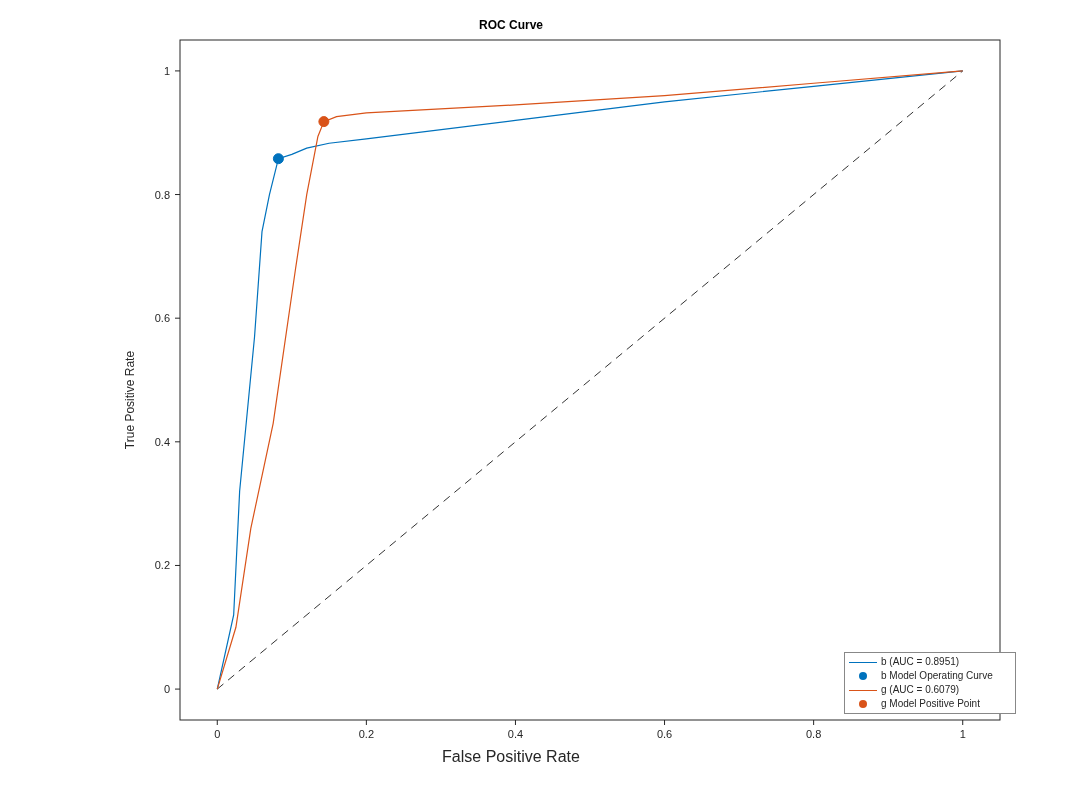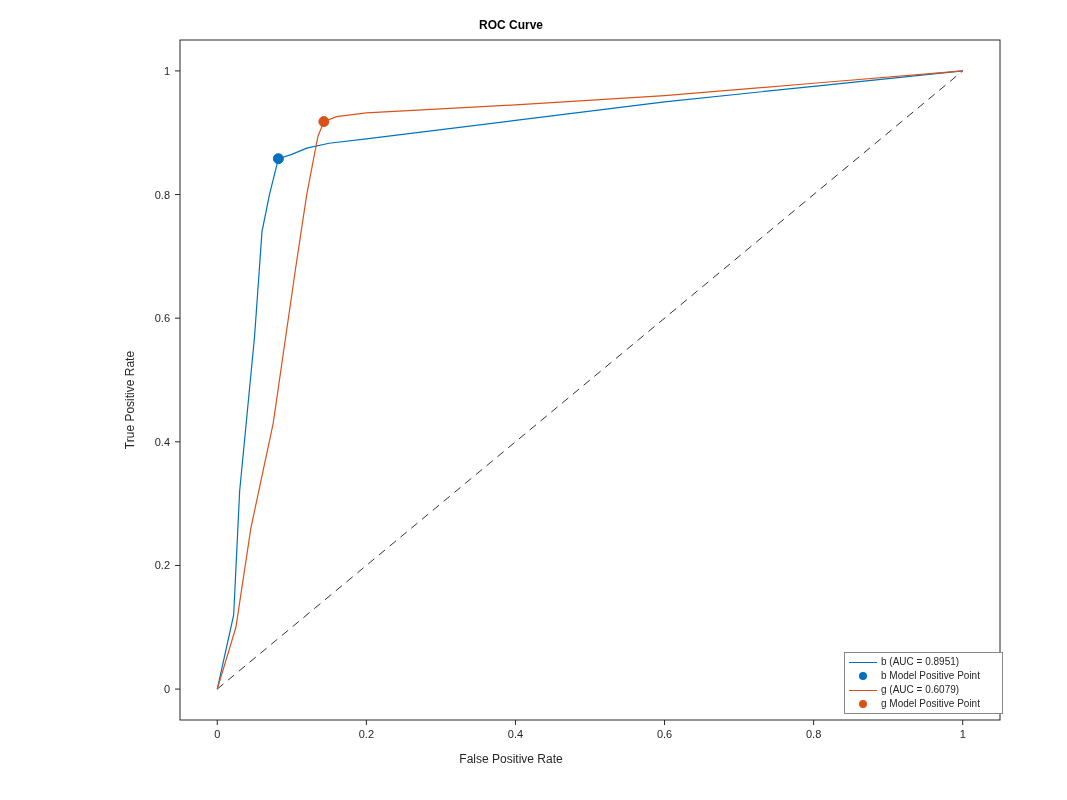--- a/index.html
+++ b/index.html
@@ -33,21 +33,21 @@
     transform: translate(-50%, -50%) rotate(-90deg);
     font-size: 12px;
     color: #262626;
   }
   .xlabel {
     position: absolute;
     bottom: 34px;
     left: 0;
     width: 100%;
     text-align: center;
-    font-size: 12px;
+    font-size: 16px;
     color: #262626;
   }
   svg {
     position: absolute;
     left: 0;
     top: 0;
   }
   .tick-label {
     font-size: 11px;
     fill: #262626;
@@ -132,21 +132,21 @@
       <div class="legend-row">
         <div class="legend-swatch">
           <div class="legend-line" style="background: rgb(0, 114, 189);"></div>
         </div>
         <span>b (AUC = 0.8951)</span>
       </div>
       <div class="legend-row">
         <div class="legend-swatch">
           <div class="legend-dot" style="background: rgb(0, 114, 189);"></div>
         </div>
-        <span>b Model Positive Point</span>
+        <span>b Model Operating Curve</span>
       </div>
       <div class="legend-row">
         <div class="legend-swatch">
           <div class="legend-line" style="background: rgb(217, 83, 25);"></div>
         </div>
         <span>g (AUC = 0.6079)</span>
       </div>
       <div class="legend-row">
         <div class="legend-swatch">
           <div class="legend-dot" style="background: rgb(217, 83, 25);"></div>

